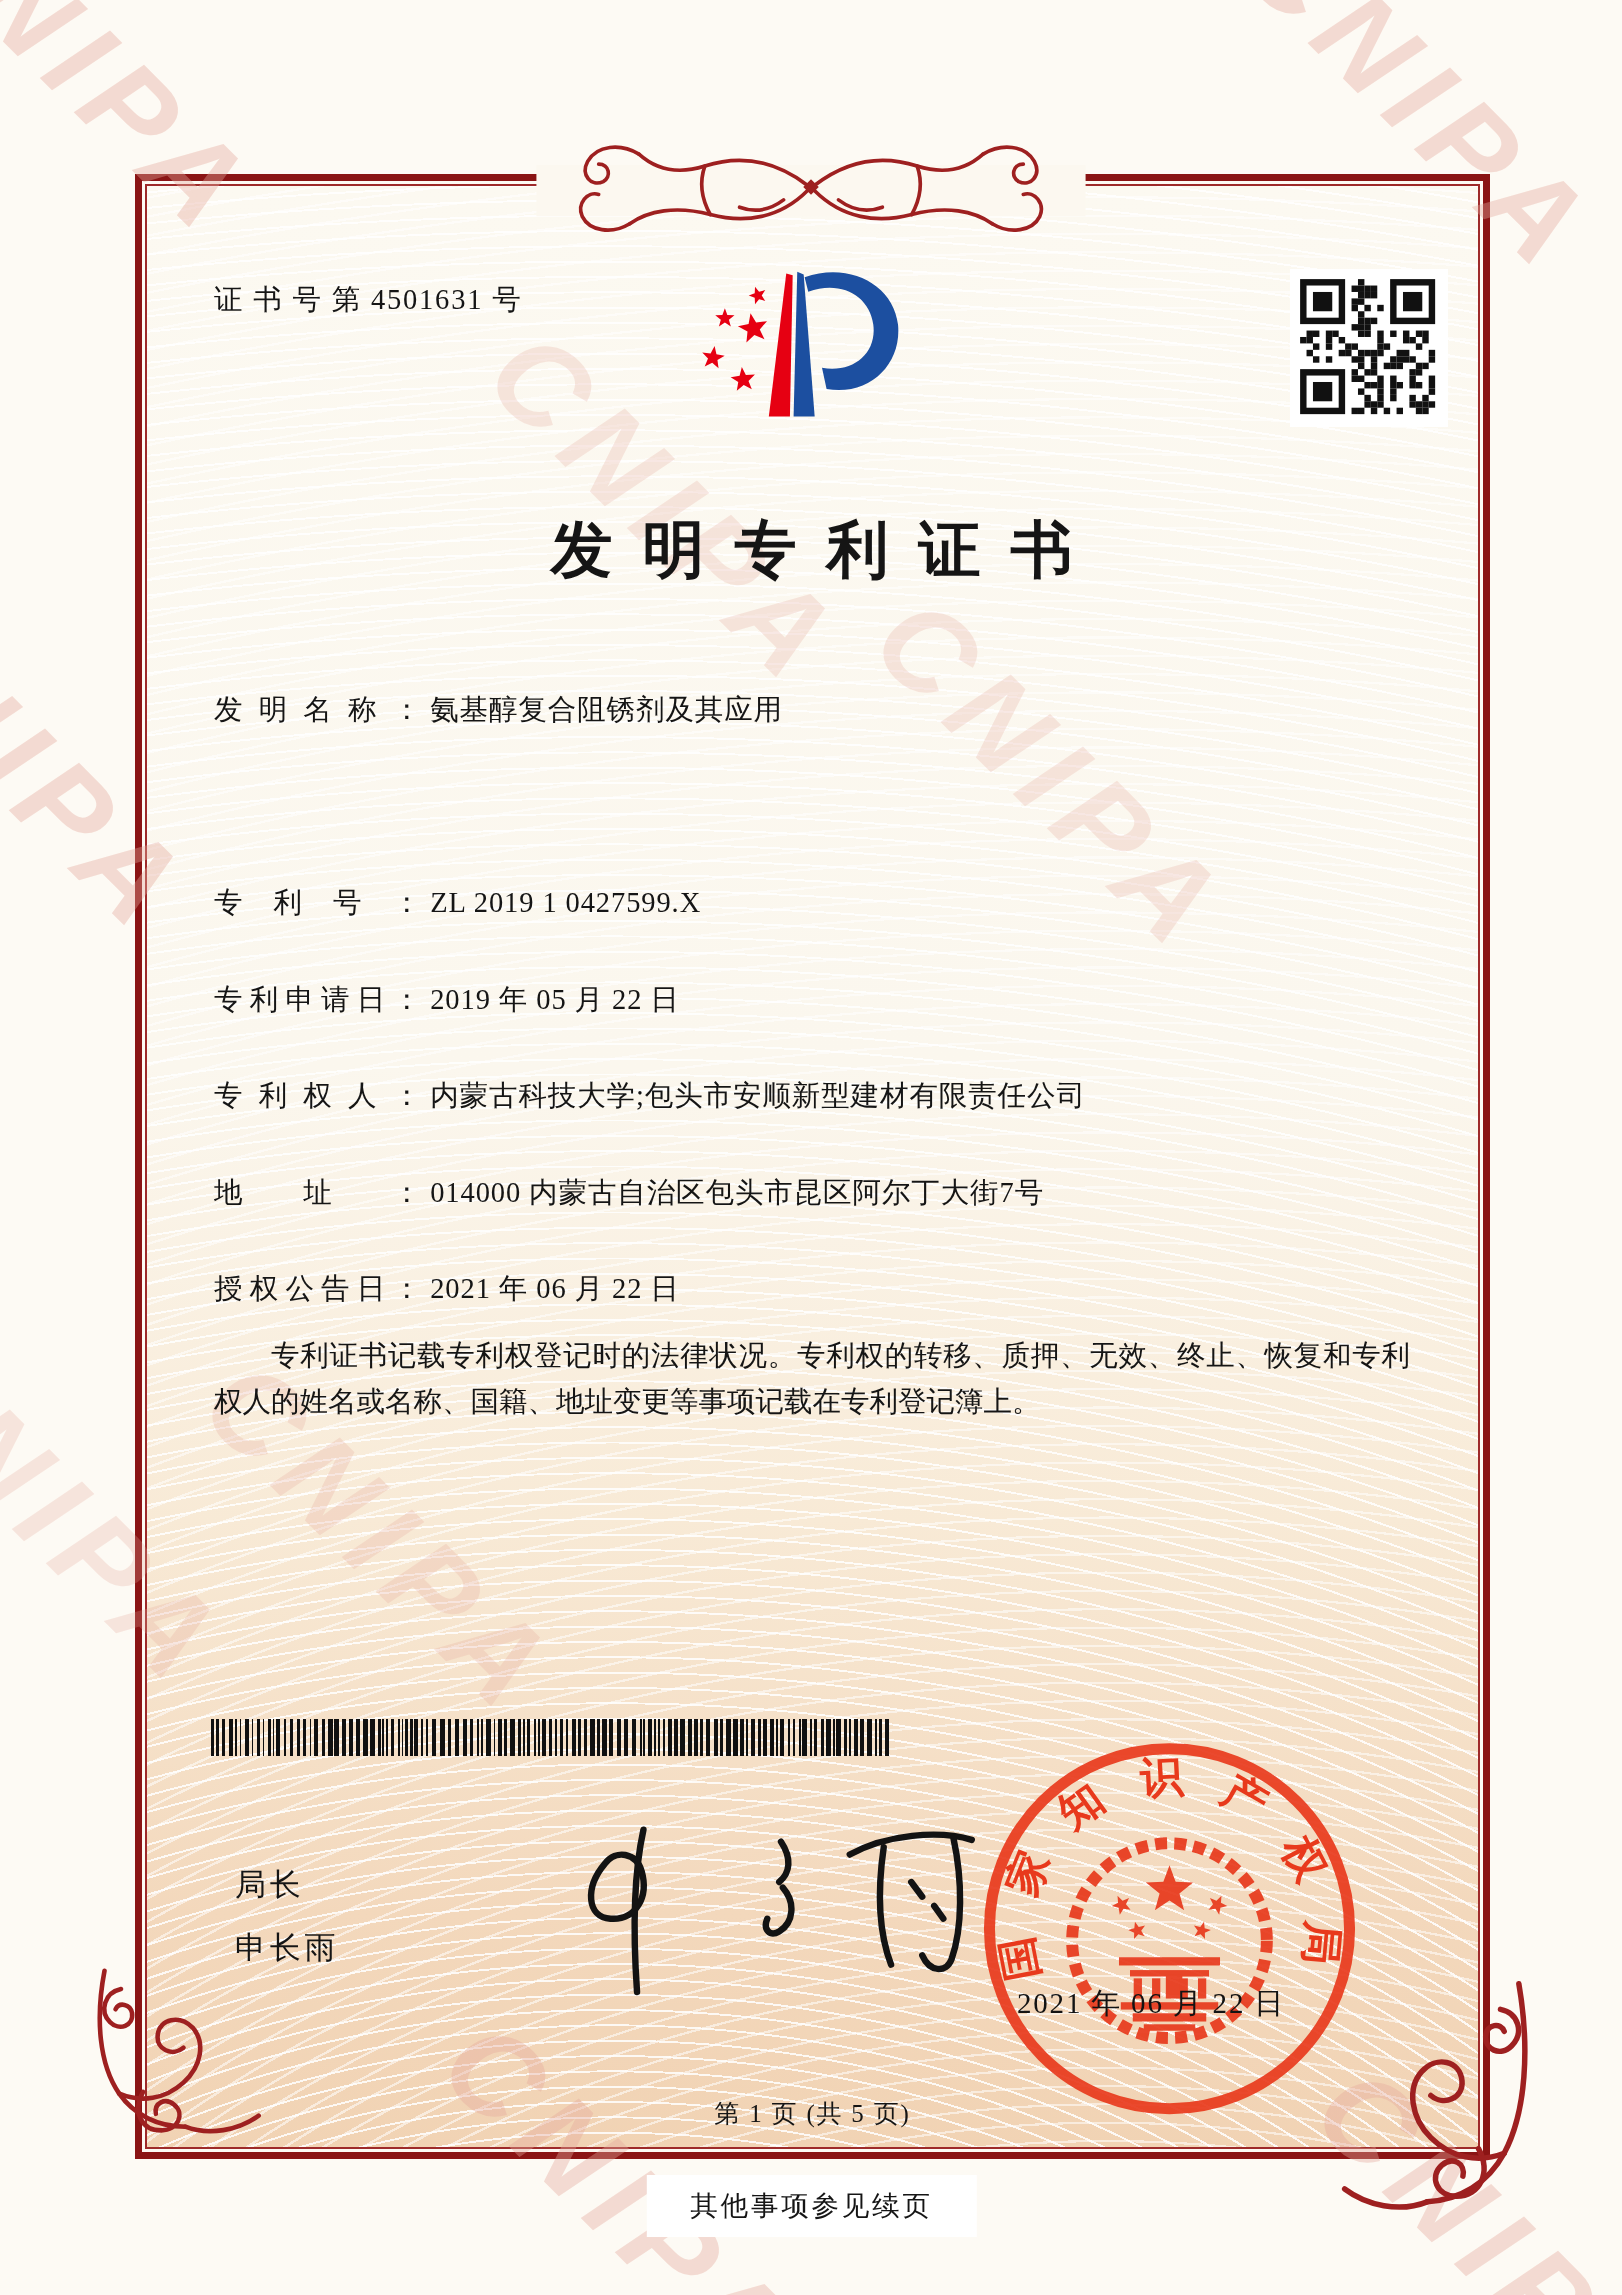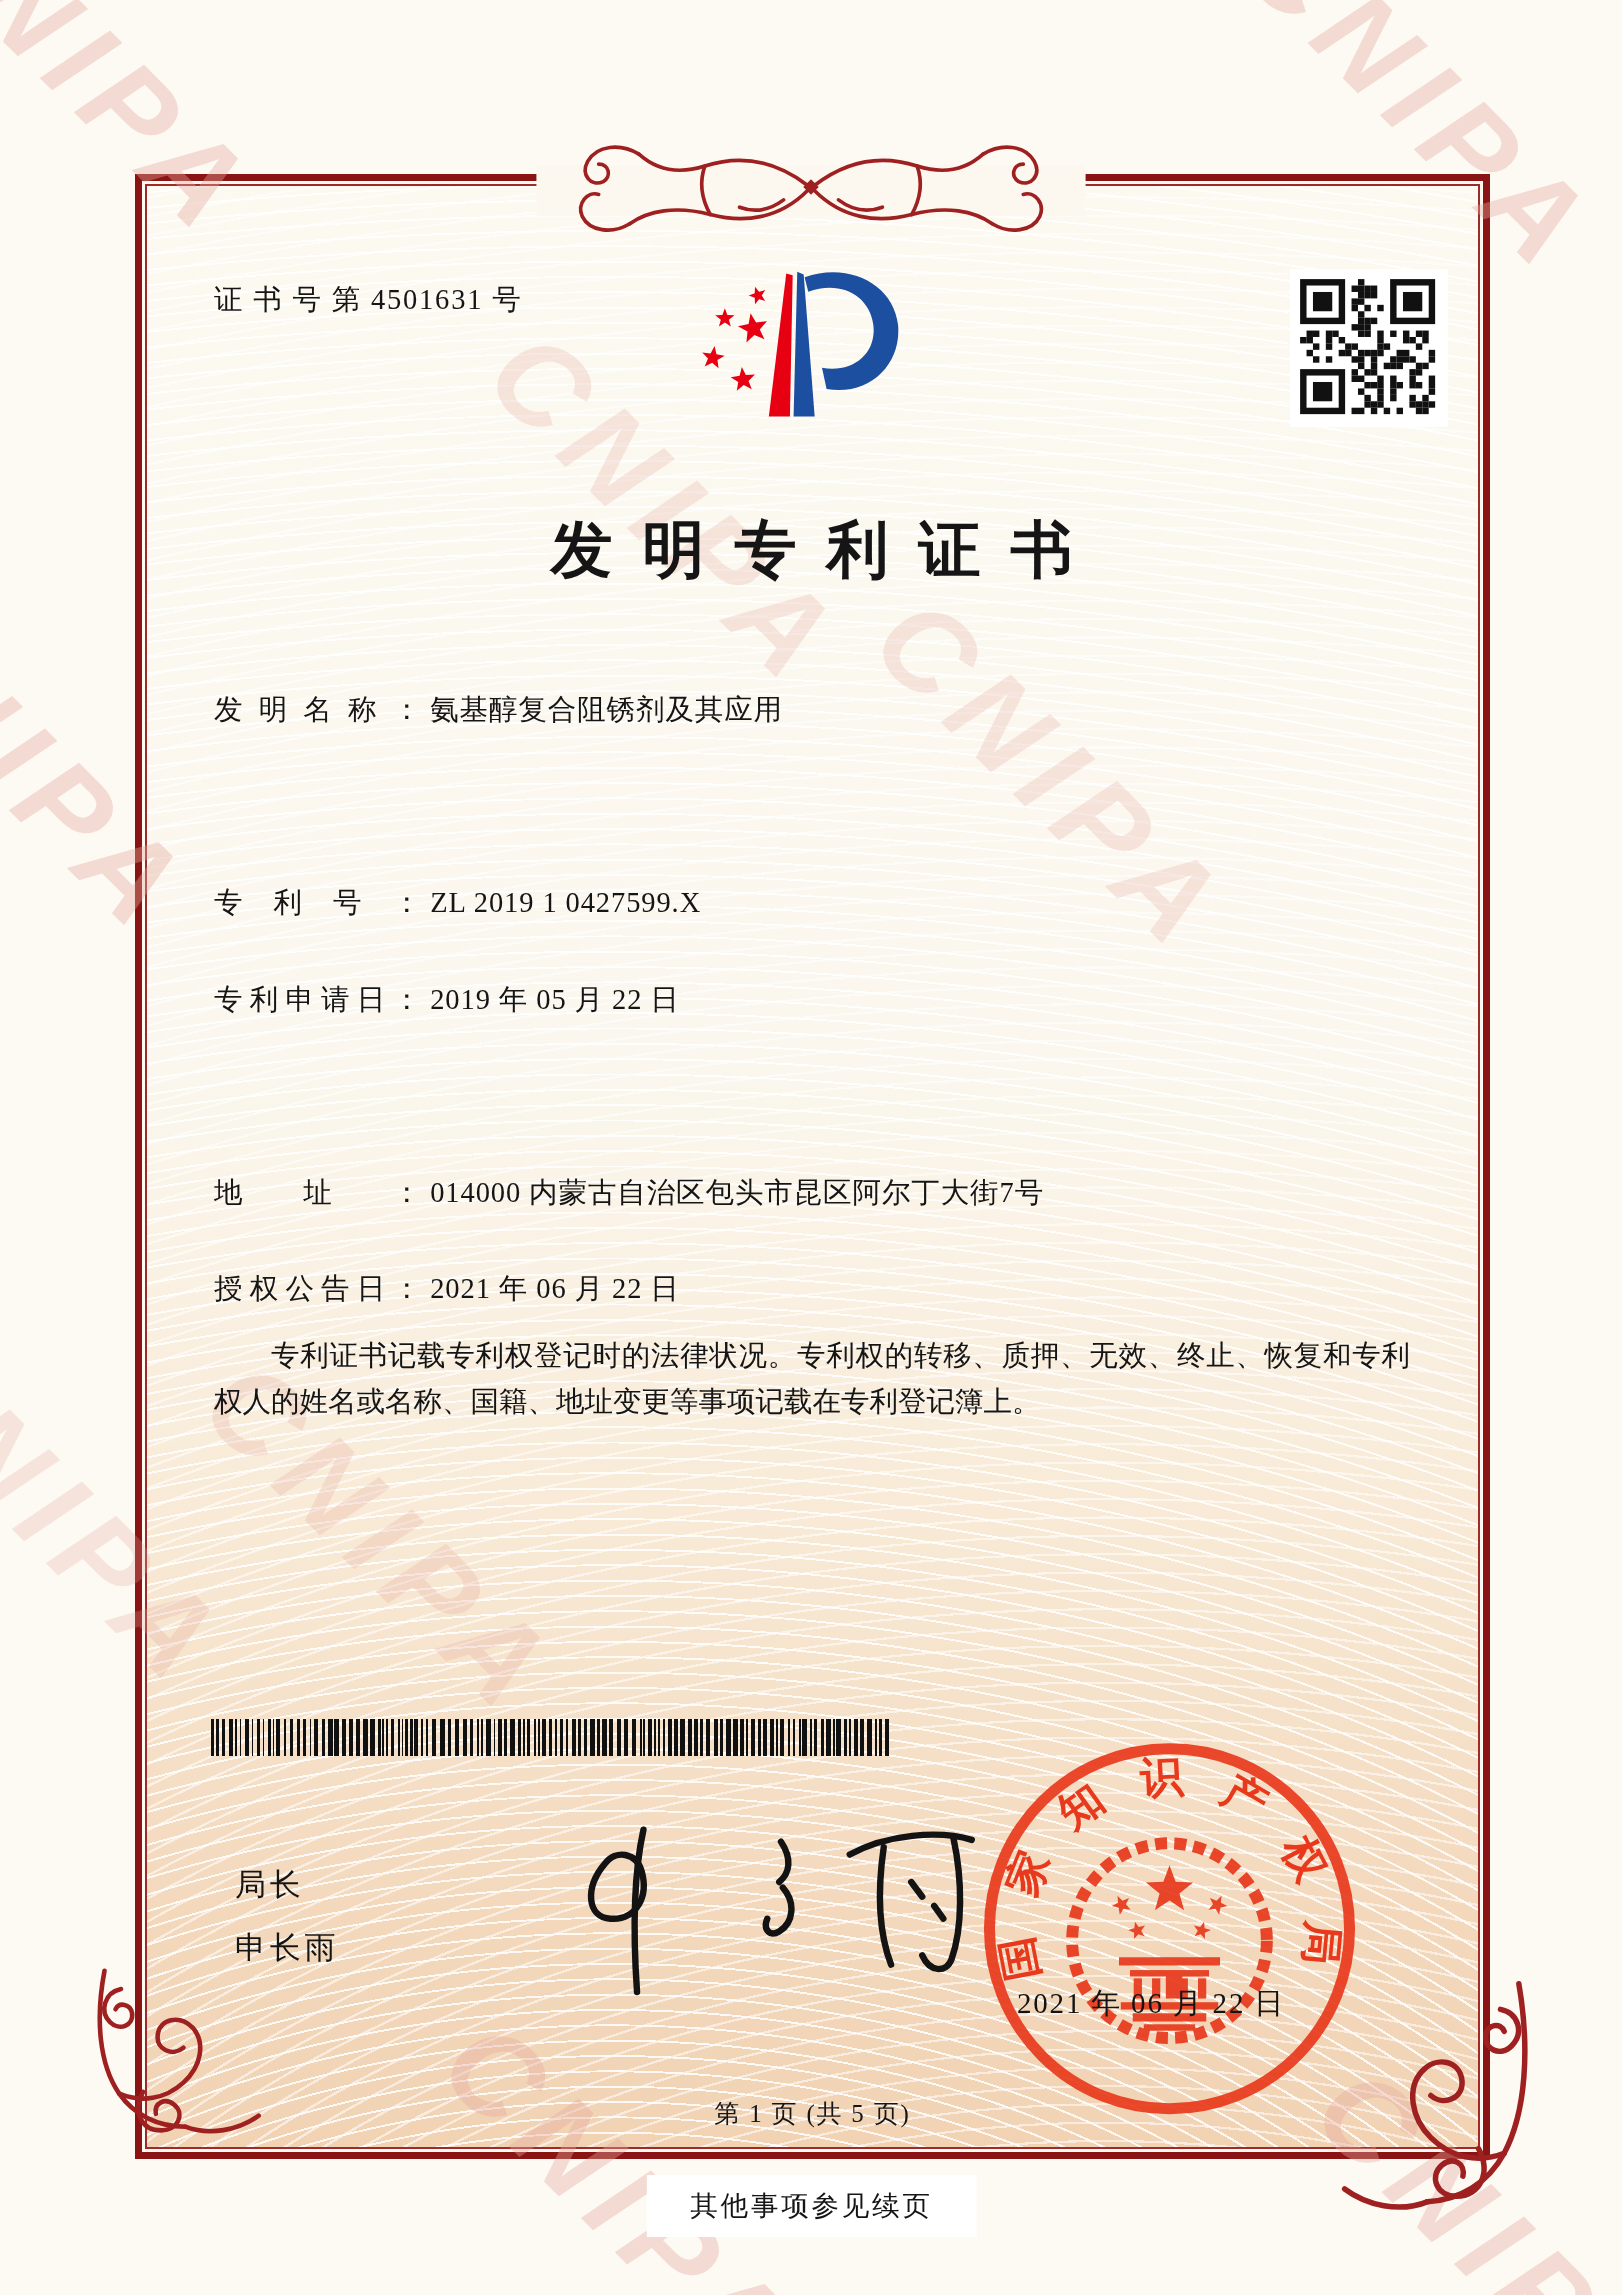--- a/index.html
+++ b/index.html
@@ -283,20 +283,23 @@
 
     <div class="row" style="top:691px;">
       <span class="flabel">发明名称：</span><span class="fvalue">氨基醇复合阻锈剂及其应用</span>
     </div>
     <div class="row" style="top:884px;">
       <span class="flabel">专利号：</span><span class="fvalue">ZL 2019 1 0427599.X</span>
     </div>
     <div class="row" style="top:981px;">
       <span class="flabel">专利申请日：</span><span class="fvalue">2019 年 05 月 22 日</span>
     </div>
+    <div class="row" style="top:1077px;">
+      <span class="flabel">专利权人：</span><span class="fvalue">内蒙古科技大学;包头市安顺新型建材有限责任公司</span>
+    </div>
     <div class="row" style="top:1174px;">
       <span class="flabel">地址：</span><span class="fvalue">014000  内蒙古自治区包头市昆区阿尔丁大街7号</span>
     </div>
     <div class="row" style="top:1270px;">
       <span class="flabel">授权公告日：</span><span class="fvalue">2021 年 06 月 22 日</span>
     </div>
 
     <div class="paras">
       <p>专利证书记载专利权登记时的法律状况。专利权的转移、质押、无效、终止、恢复和专利权人的姓名或名称、国籍、地址变更等事项记载在专利登记簿上。</p>
     </div>

